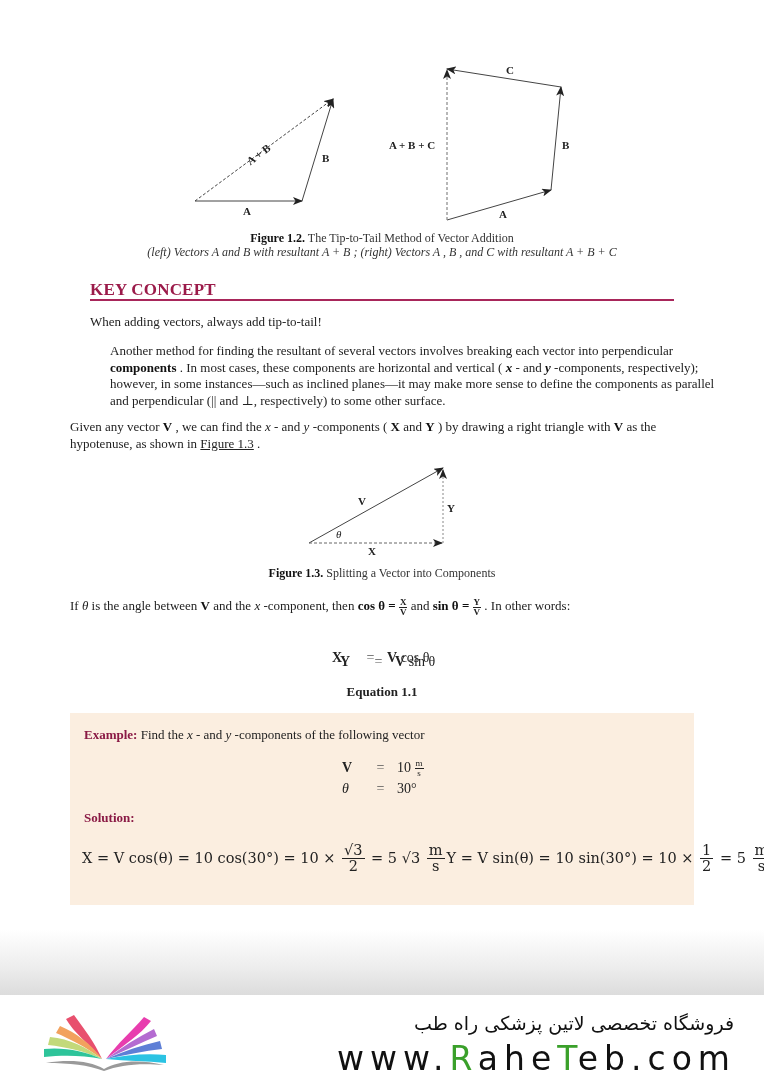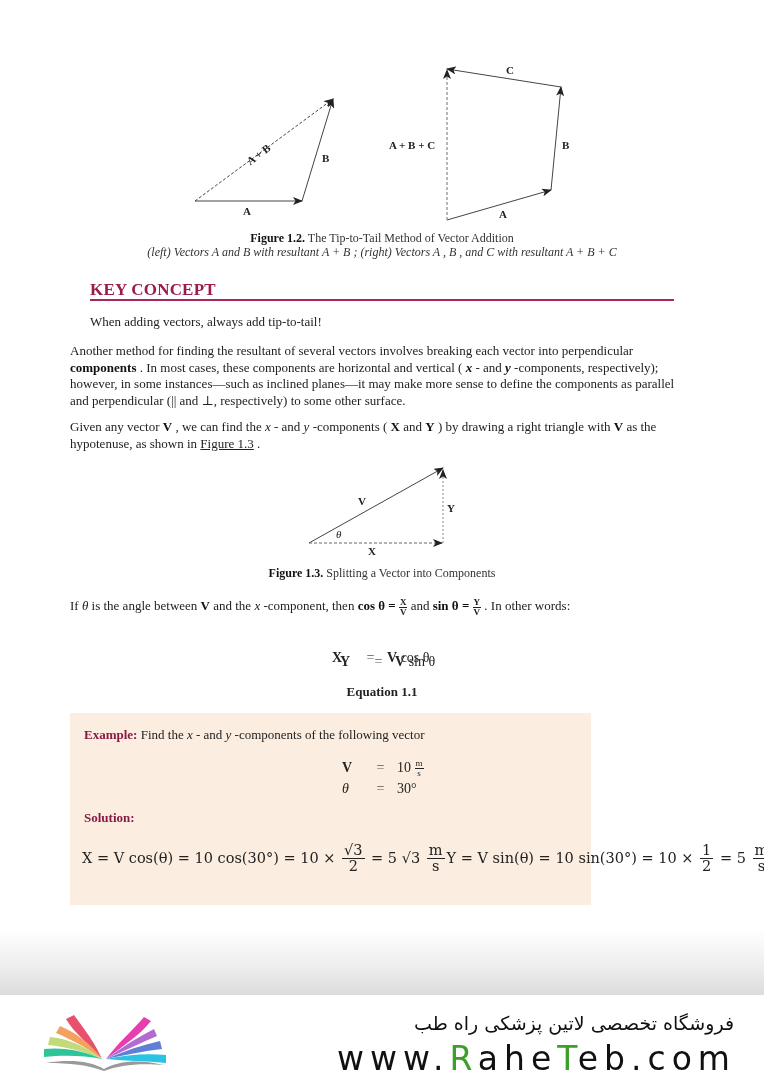--- a/index.html
+++ b/index.html
@@ -26,21 +26,21 @@
   .link { text-decoration: underline; color: #222; }
 
   .frac { display: inline-block; vertical-align: middle; text-align: center; font-size: 9px; line-height: 9px; font-weight: bold; }
   .frac .num { display: block; border-bottom: 1px solid #222; padding: 0 1px; }
   .frac .den { display: block; }
 
   .eq { position: absolute; font-size: 14px; }
   .eq-row { position: absolute; white-space: nowrap; }
   .eq-label { position: absolute; left: 0; width: 764px; text-align: center; top: 684px; font-size: 13px; font-weight: bold; }
 
-  .example { position: absolute; left: 70px; top: 713px; width: 521px; height: 192px; background: #fbeee0; }
+  .example { position: absolute; left: 70px; top: 713px; width: 624px; height: 192px; background: #fbeee0; }
   .ex-label { color: #8a1a45; font-weight: bold; }
   .ex-text { position: absolute; left: 14px; top: 14px; font-size: 13px; }
   .ex-sol { position: absolute; left: 14px; top: 97px; font-size: 13px; color: #8a1a45; font-weight: bold; }
   .ex-math { position: absolute; left: 12px; top: 130px; font-size: 14.5px; white-space: nowrap; font-family: "DejaVu Serif", serif; }
   .ex-math .bfrac { display: inline-block; vertical-align: middle; text-align: center; line-height: 15px; margin: 0 2px; }
   .ex-math .bfrac .num { display: block; border-bottom: 1px solid #222; padding: 0 2px; }
   .ex-math .bfrac .den { display: block; }
 
   .footer { position: absolute; left: 0; top: 995px; width: 764px; height: 85px; background: #ffffff; }
   .footer-fa { position: absolute; right: 30px; top: 17px; font-family: "DejaVu Sans", sans-serif; font-size: 19px; color: #111; direction: rtl; }
@@ -81,21 +81,21 @@
     <span>The Tip-to-Tail Method of Vector Addition</span>
   </div>
   <div class="caption" style="top:245px;">
     <i>(left) Vectors A and B with resultant A + B ; (right) Vectors A , B , and C with resultant A + B + C</i>
   </div>
 
   <div class="kc-title">KEY CONCEPT</div>
   <div class="kc-rule"></div>
   <div class="kc-text">When adding vectors, always add tip-to-tail!</div>
 
-  <div class="para" style="top:343px;">
+  <div class="para" style="top:343px;margin-left:40px;">
     <span>Another method for finding the resultant of several vectors involves breaking each vector into perpendicular</span>
     <b>components</b>
     <span>. In most cases, these components are horizontal and vertical (</span>
     <i><b>x</b></i>
     <span>- and</span>
     <i><b>y</b></i>
     <span>-components, respectively); however, in some instances—such as inclined planes—it may make more sense to define the components as parallel and perpendicular (|| and ⊥, respectively) to some other surface.</span>
   </div>
 
   <div class="para" style="top:419px;">

